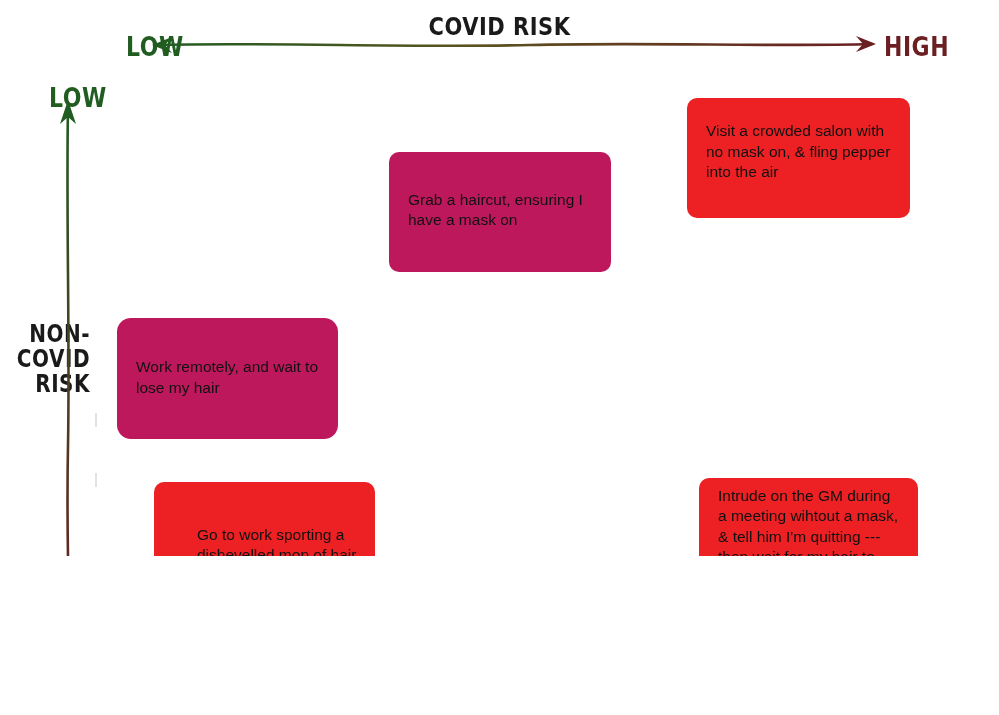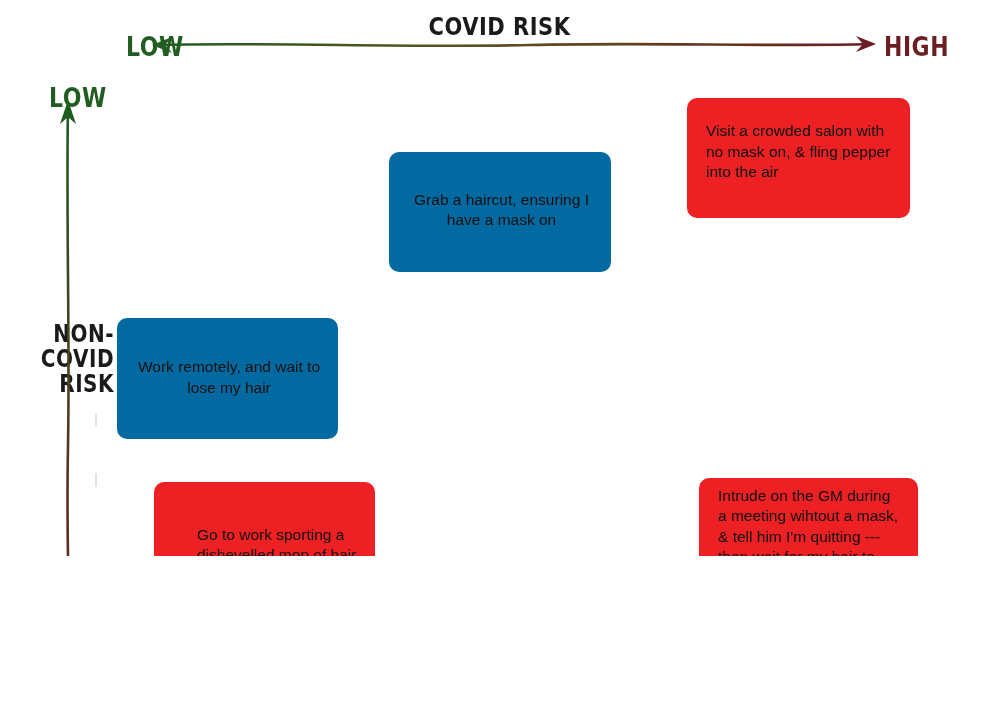--- a/index.html
+++ b/index.html
@@ -41,21 +41,20 @@
 
   #noncovid-risk-title {
     position: absolute;
     left: 0px;
     top: 322px;
     width: 90px;
     text-align: right;
     color: #1a1a1a;
     font-size: 20px;
     line-height: 25px;
-    padding-left: 24px;
   }
   #noncovid-risk-title .ln {
     display: block;
     font-family: "DejaVu Sans", sans-serif;
     font-weight: bold;
     transform: scaleY(1.2);
     transform-origin: right center;
     letter-spacing: 0.5px;
   }
 
@@ -94,31 +93,31 @@
     box-sizing: border-box;
     display: flex;
     align-items: center;
     color: #111111;
     font-family: "Liberation Sans", sans-serif;
     font-size: 15.5px;
     line-height: 20.5px;
     padding: 0 16px 0 19px;
   }
   .card .txt { display: block; }
-  .card.yellow { background: #0369a1; text-align: center; }
+  .card.yellow { background: #be185d; }
   .card.red    { background: #ED2024; margin-left: 32px; }
 
   
   #card-haircut   { left: 389px; top: 152px; width: 222px; height: 120px; }
   #card-haircut   .txt { margin-top: -4px; }
 
   #card-salon     { left: 655px; top:  98px; width: 223px; height: 120px; }
   #card-salon     .txt { margin-top: -12px; }
 
-  #card-remote    { left: 117px; top: 318px; width: 221px; height: 121px; }
+  #card-remote    { left: 117px; top: 318px; width: 221px; height: 121px; border-radius: 14px; }
   #card-remote    .txt { margin-top: -2px; }
 
   #card-gowork    { left: 122px; top: 482px; width: 221px; height: 118px; }
   #card-gowork    .txt { margin-top: 8px; padding-left: 24px; }
 
   #card-intrude   { left: 667px; top: 478px; width: 219px; height: 120px; }
   #card-intrude   .txt { margin-top: -2px; }
 </style>
 </head>
 <body>

